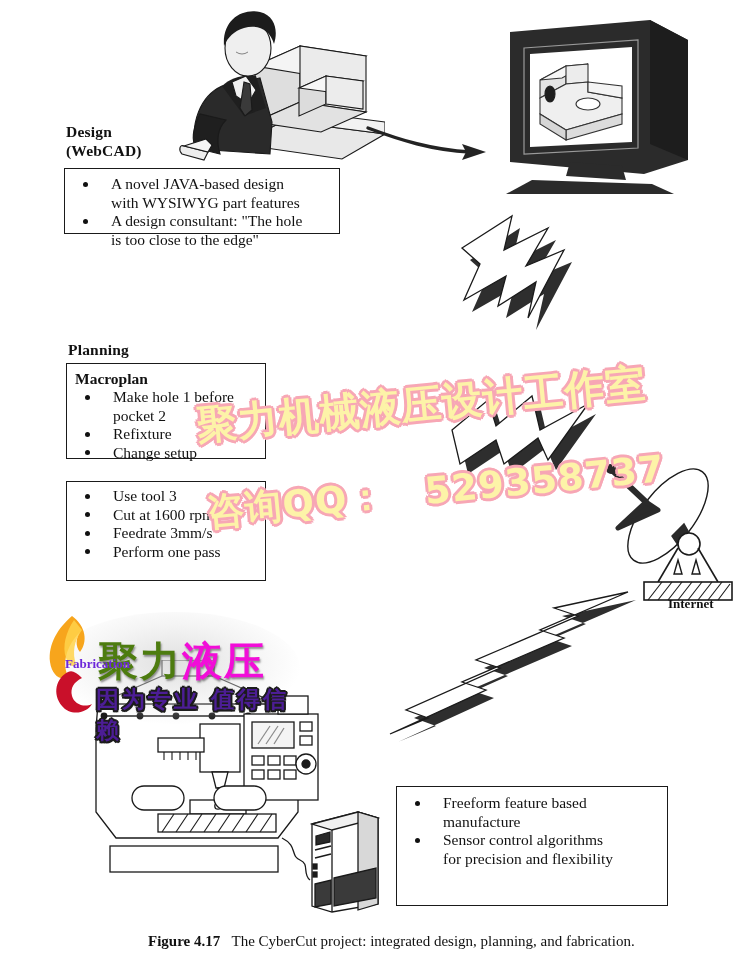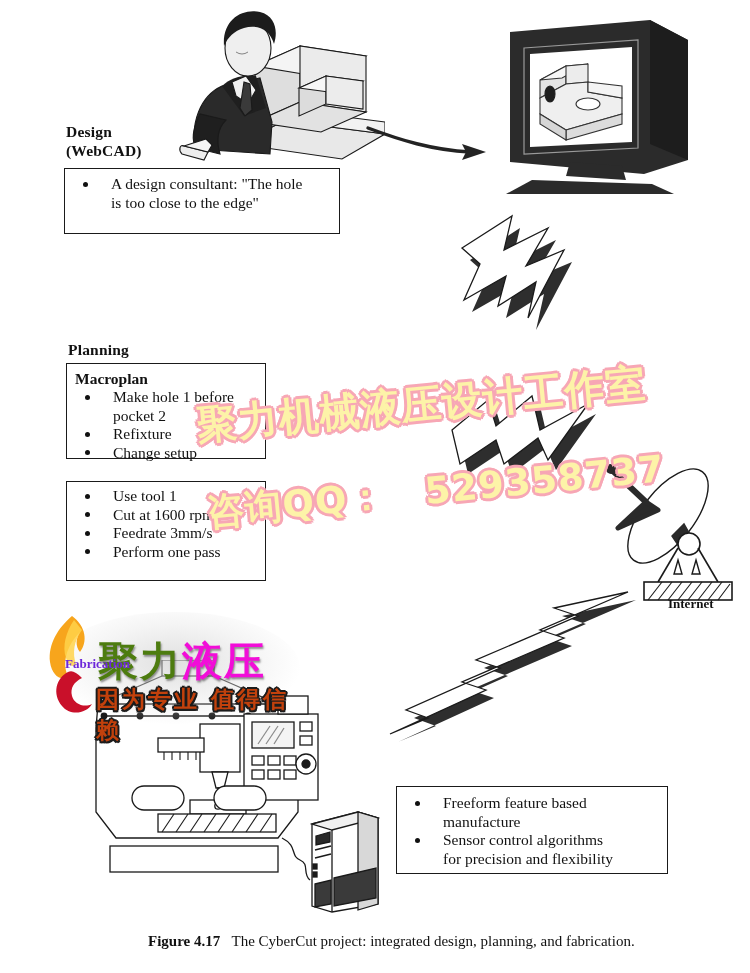--- a/index.html
+++ b/index.html
@@ -50,21 +50,21 @@
 
   .logo{position:absolute;left:42px;top:612px;width:265px;height:112px;pointer-events:none;}
   .logo .glow{position:absolute;left:8px;top:0;width:250px;height:112px;border-radius:50%;
       background:radial-gradient(ellipse at 50% 45%, rgba(205,205,205,.62) 0%, rgba(228,228,228,.38) 45%, rgba(255,255,255,0) 72%);}
   .logo-zh{position:absolute;left:56px;top:22px;font-size:40px;font-weight:bold;
       font-family:"DejaVu Sans",sans-serif;letter-spacing:2px;
       text-shadow:1px 2px 2px rgba(60,60,60,.55);}
   .logo-zh .a{color:#4d7c0f;}
   .logo-zh .b{color:#f20dd8;text-align:center;}
   .logo-tag{position:absolute;left:54px;top:72px;font-size:23px;font-weight:bold;
-      font-family:"DejaVu Sans",sans-serif;color:#c2410c;letter-spacing:3px;
+      font-family:"DejaVu Sans",sans-serif;color:#4c1d95;letter-spacing:3px;
       text-shadow:-1.5px -1.5px 0 #1c1c1c,1.5px -1.5px 0 #1c1c1c,-1.5px 1.5px 0 #1c1c1c,1.5px 1.5px 0 #1c1c1c,
                   0 -2px 0 #1c1c1c,0 2px 0 #1c1c1c,-2px 0 0 #1c1c1c,2px 0 0 #1c1c1c;}
   .fabword{position:absolute;left:23px;top:44px;font-size:13px;font-weight:bold;
       font-family:"Liberation Serif",serif;color:#6d28d9;}
 </style>
 </head>
 <body>
 
 <div class="stage">
 
@@ -279,20 +279,25 @@
 
   <div class="heading" style="left:66px;top:122px;">
     <div>Design</div>
     <div>(WebCAD)</div>
   </div>
 
   <div class="callout" style="left:64px;top:168px;width:276px;height:66px;padding:6px 4px 0 0;">
     <ul>
       <li>
         <span class="bullet"></span>
+        <span>A novel JAVA-based design</span>
+        <div class="cont">with WYSIWYG part features</div>
+      </li>
+      <li>
+        <span class="bullet"></span>
         <span>A design consultant: "The hole</span>
         <div class="cont">is too close to the edge"</div>
       </li>
     </ul>
   </div>
 
   <div class="heading" style="left:68px;top:340px;">Planning</div>
 
   <div class="callout" style="left:66px;top:363px;width:200px;height:96px;padding:5px 4px 0 0;">
     <div class="boxhead">Macroplan</div>
@@ -310,38 +315,38 @@
         <span class="bullet"></span>
         <span>Change setup</span>
       </li>
     </ul>
   </div>
 
   <div class="callout" style="left:66px;top:481px;width:200px;height:100px;padding:5px 4px 0 0;">
     <ul>
       <li>
         <span class="bullet"></span>
-        <span>Use tool 1</span>
+        <span>Use tool 3</span>
       </li>
       <li>
         <span class="bullet"></span>
         <span>Cut at 1600 rpm</span>
       </li>
       <li>
         <span class="bullet"></span>
         <span>Feedrate 3mm/s</span>
       </li>
       <li>
         <span class="bullet"></span>
         <span>Perform one pass</span>
       </li>
     </ul>
   </div>
 
-  <div class="callout" style="left:396px;top:786px;width:272px;height:88px;padding:7px 4px 0 0;">
+  <div class="callout" style="left:396px;top:786px;width:272px;height:120px;padding:7px 4px 0 0;">
     <ul>
       <li>
         <span class="bullet"></span>
         <span>Freeform feature based</span>
         <div class="cont">manufacture</div>
       </li>
       <li>
         <span class="bullet"></span>
         <span>Sensor control algorithms</span>
         <div class="cont">for precision and flexibility</div>

